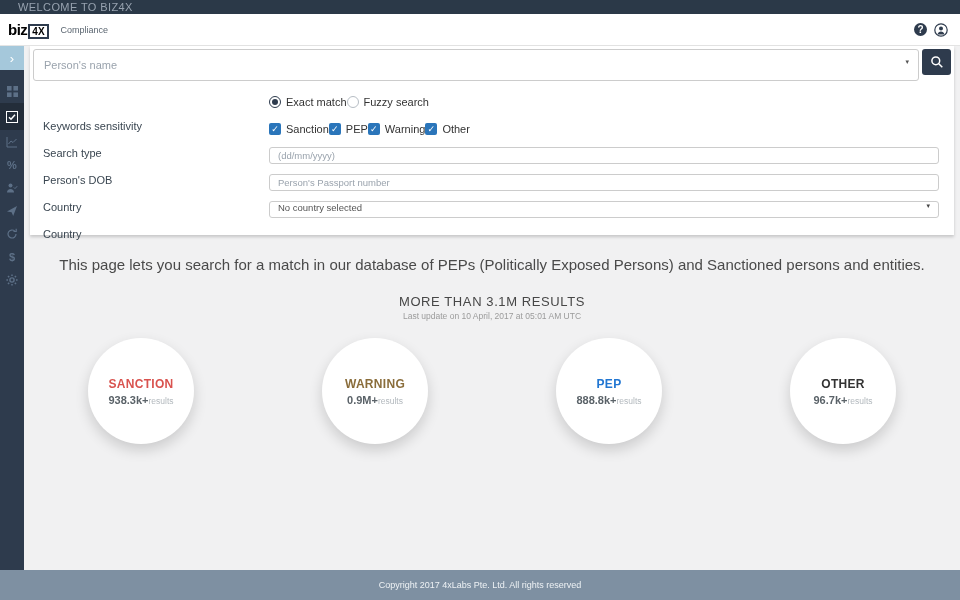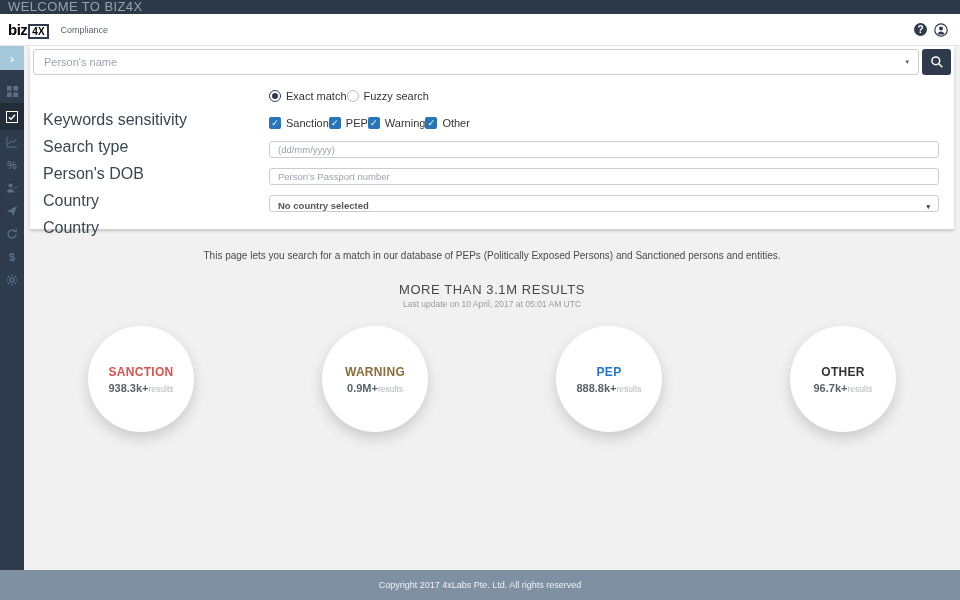--- a/index.html
+++ b/index.html
@@ -1,20 +1,20 @@
 <!DOCTYPE html>
 <html><head>
 <meta charset="utf-8">
 <style>
   * { margin:0; padding:0; box-sizing:border-box; }
   html,body { width:960px; height:600px; }
   body { font-family:"Liberation Sans", sans-serif; background:#f1f1f2; overflow:hidden; position:relative; }
 
   
-  .topbar { height:14px; background:#2b3948; color:#97a2af; font-size:13px; line-height:14px; padding-left:8px; letter-spacing:.4px; }
+  .topbar { height:14px; background:#2b3948; color:#97a2af; font-size:11px; line-height:14px; padding-left:18px; letter-spacing:.4px; }
 
   
   .header { height:32px; background:#fff; border-bottom:1px solid #e4e4e4; display:flex; align-items:center; }
   .logo { margin-left:8px; display:flex; align-items:baseline; color:#000000; font-weight:bold; font-size:15px; letter-spacing:-.5px; }
   .logo-box { border:2px solid #2e3b4d; font-size:10px; padding:0 2px; margin-left:1px; letter-spacing:0; }
   .app-label { margin-left:12px; font-size:9px; color:#5a6570; }
   .header-icons { margin-left:auto; margin-right:12px; display:flex; align-items:center; gap:7px; }
   .q-icon { width:13px; height:13px; border-radius:50%; background:#2e3b4d; color:#fff; font-size:10px; font-weight:bold; display:flex; align-items:center; justify-content:center; cursor:pointer; }
 
   
@@ -25,43 +25,43 @@
   .side-item.first { margin-top:10px; }
   .side-item.active { background:#232d3a; color:#ffffff; height:27px; }
   .side-item .glyph { font-size:11px; font-weight:bold; }
 
   .main { flex:1; display:flex; flex-direction:column; min-width:0; }
 
   
   .card { background:#fff; margin:0 6px; padding:3px 3px 12px 3px; box-shadow:0 2px 3px rgba(0,0,0,.18); }
   .search-row { display:flex; gap:3px; }
   .search-wrap { flex:1; position:relative; }
-  .search-input { width:100%; height:26px; border:1px solid #ccc; border-radius:3px; padding:0 16px 0 10px; font-size:11px; color:#333; outline:none; }
+  .search-input { width:100%; height:32px; border:1px solid #ccc; border-radius:3px; padding:0 16px 0 10px; font-size:11px; color:#333; outline:none; }
   .search-input::placeholder { color:#9aa3ad; }
   .search-caret { position:absolute; right:10px; top:9px; font-size:7px; color:#555; pointer-events:none; }
   .search-btn { width:29px; height:26px; background:#2e3b4d; border:none; border-radius:3px; display:flex; align-items:center; justify-content:center; cursor:pointer; }
 
   .form { margin-top:7px; }
   .form-row { display:flex; align-items:center; height:27px; }
-  .form-label { width:236px; padding-left:10px; font-size:16px; color:#3a4651; flex-shrink:0;margin-top:48px; }
+  .form-label { width:236px; padding-left:10px; font-size:11px; color:#3a4651; flex-shrink:0;margin-top:48px; }
   .form-control { flex:1; margin-right:12px; display:flex; align-items:center; }
 
   .radio-opt, .check-opt { display:flex; align-items:flex-start; font-size:11px; color:#333; cursor:pointer; }
   .radio { width:12px; height:12px; border-radius:50%; border:1px solid #2e3b4d; margin-right:5px; position:relative; display:inline-block; }
   .radio.on::after { content:''; position:absolute; left:2px; top:2px; right:2px; bottom:2px; border-radius:50%; background:#2e3b4d; }
   .radio.off { border-color:#b6bdc4; }
   .checkbox { width:12px; height:12px; background:#2a75ba; border-radius:2px; color:#fff; font-size:9px; line-height:12px; text-align:center; margin-right:5px; }
 
   .text-input { width:100%; height:17px; border:1px solid #ccc; border-radius:3px; font-size:9.5px; padding:6px 8px; color:#333; outline:none; }
   .text-input::placeholder { color:#9aa3ad; }
-  .select-box { width:100%; height:17px; border:1px solid #ccc; border-radius:3px; font-size:9.5px; color:#555; display:flex; align-items:flex-end; justify-content:space-between; padding:0 8px; cursor:pointer; background:#fff;font-weight:bold; }
+  .select-box { width:100%; height:17px; border:1px solid #ccc; border-radius:3px; font-size:9.5px; color:#555; display:flex; align-items:flex-start; justify-content:space-between; padding:0 8px; cursor:pointer; background:#fff; }
   .select-caret { font-size:7px; color:#444; }
 
   
-  .description { text-align:center; margin-top:21px; font-size:10px; color:#4a4a4a; }
+  .description { text-align:center; margin-top:21px; font-size:15px; color:#4a4a4a; }
   .results-title { text-align:center; margin-top:21px; font-size:13px; color:#474747; letter-spacing:.6px; }
   .results-sub { text-align:center; margin-top:2px; font-size:8.5px; color:#9b9b9b; }
   .circles { display:flex; margin-top:17px; }
   .circle-cell { flex:1; display:flex; justify-content:center; }
   .circle { width:106px; height:106px; border-radius:50%; background:#fff; box-shadow:0 6px 14px rgba(0,0,0,.16); display:flex; flex-direction:column; align-items:center; justify-content:center; cursor:pointer; }
   .circle-label { font-size:12px; font-weight:bold; letter-spacing:.3px; }
   .circle-value { margin-top:3px; font-size:11px; font-weight:bold; color:#5a6268; }
   .circle-unit { font-size:8.5px; font-weight:normal; color:#b2b8bd; }
 
   

